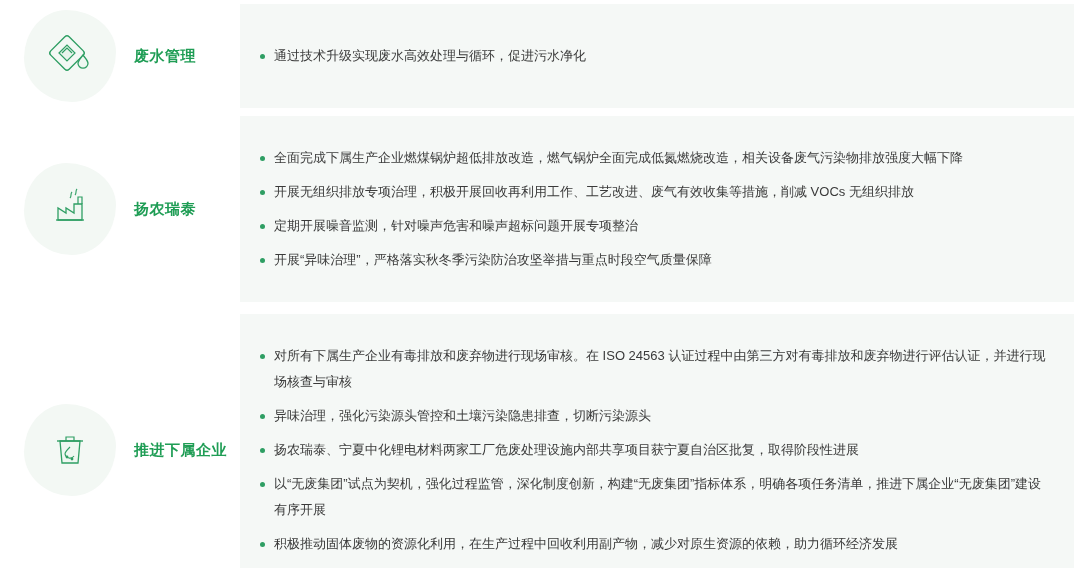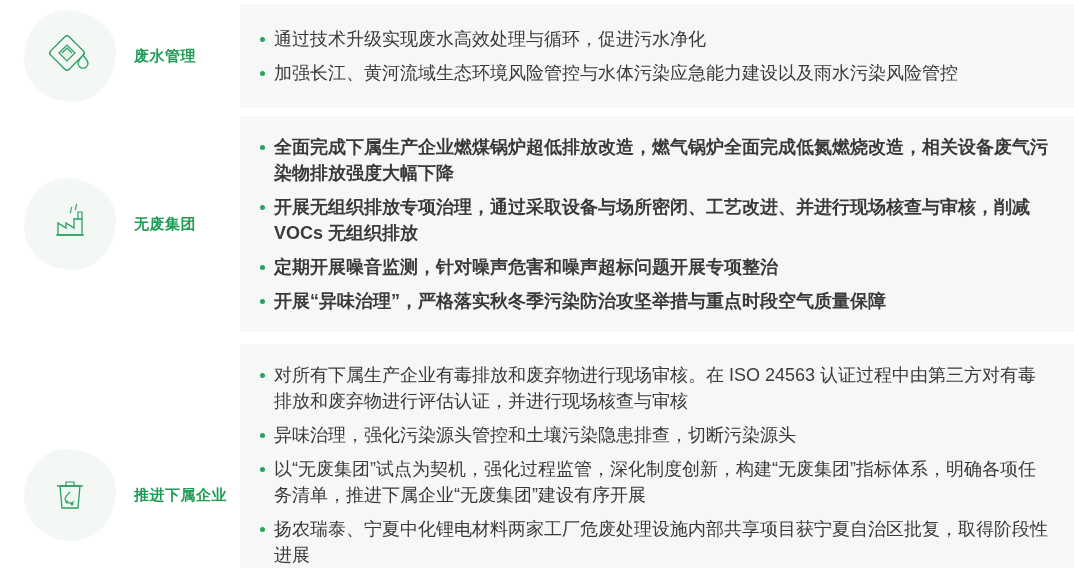--- a/index.html
+++ b/index.html
@@ -64,27 +64,27 @@
   .sec-right {
     flex: 1 1 auto;
     background: #f5f8f6;
     padding: 14px 26px 14px 20px;
     display: flex;
     flex-direction: column;
     justify-content: center;
   }
 
   .sec-wastewater .sec-right { min-height: 104px; }
-  .sec-waste-gas .sec-right { min-height: 186px; font-weight: bold; }
+  .sec-waste-gas .sec-right { min-height: 186px; }
   .sec-solid-waste .sec-right { min-height: 272px; }
 
   .bullet {
     position: relative;
     padding-left: 14px;
-    font-size: 18px;
+    font-size: 13px;
     line-height: 26px;
     color: #3a3a3a;
     margin: 4px 0;
   }
   .bullet::before {
     content: "";
     position: absolute;
     left: 0;
     top: 11px;
     width: 5px;
@@ -110,42 +110,41 @@
           <rect x="9" y="9" width="26" height="26" rx="3" transform="rotate(45 22 22)" fill="none"></rect>
           <path d="M14 22 L22 14 L30 22 L22 30 Z" fill="#e9f4ec" stroke="#2e9e63" stroke-width="1.2"></path>
           <path d="M17 22 L22 17 L27 22" stroke="#2e9e63" stroke-width="1.2" fill="none"></path>
           <path d="M38 24 c-3 4 -5 6 -5 8.2 a5 5 0 0 0 10 0 c0 -2.2 -2 -4.2 -5 -8.2 z" fill="#eef7f1" stroke="#2e9e63" stroke-width="1.3"></path>
         </svg>
       </div>
       <div class="sec-title">废水管理</div>
     </div>
     <div class="sec-right">
       <div class="bullet">通过技术升级实现废水高效处理与循环，促进污水净化</div>
-      <div class="bullet">加强长江、黄河流域生态环境风险管控与水体污染应急能力建设以及雨水污染风险管控</div>
     </div>
   </div>
 
   <div class="gap-small"></div>
 
   <div class="section sec-waste-gas">
     <div class="sec-left">
       <div class="icon-badge">
         <svg width="50" height="50" viewBox="0 0 50 50" fill="none" stroke="#2e9e63" stroke-width="1.3">
           <path d="M13 36 L13 24 L21 29 L21 24 L29 29 L29 20 L37 20 L37 36 Z" fill="#eef7f1" stroke="#2e9e63" stroke-width="1.3"></path>
           <path d="M33 20 L33 13 L37 13 L37 20" stroke="#2e9e63" stroke-width="1.2" fill="none"></path>
           <path d="M11 36 L39 36" stroke="#2e9e63" stroke-width="1.3"></path>
           <path d="M30 11 c2 -2 0 -4 2 -6" stroke="#2e9e63" stroke-width="1.1" fill="none"></path>
           <path d="M25 14 c2 -2 0 -4 2 -6" stroke="#2e9e63" stroke-width="1.1" fill="none"></path>
         </svg>
       </div>
-      <div class="sec-title">无废集团</div>
+      <div class="sec-title">扬农瑞泰</div>
     </div>
     <div class="sec-right">
       <div class="bullet">全面完成下属生产企业燃煤锅炉超低排放改造，燃气锅炉全面完成低氮燃烧改造，相关设备废气污染物排放强度大幅下降</div>
-      <div class="bullet">开展无组织排放专项治理，通过采取设备与场所密闭、工艺改进、并进行现场核查与审核，削减 VOCs 无组织排放</div>
+      <div class="bullet">开展无组织排放专项治理，积极开展回收再利用工作、工艺改进、废气有效收集等措施，削减 VOCs 无组织排放</div>
       <div class="bullet">定期开展噪音监测，针对噪声危害和噪声超标问题开展专项整治</div>
       <div class="bullet">开展“异味治理”，严格落实秋冬季污染防治攻坚举措与重点时段空气质量保障</div>
     </div>
   </div>
 
   <div class="gap-mid"></div>
 
   <div class="section sec-solid-waste">
     <div class="sec-left">
       <div class="icon-badge">
@@ -156,19 +155,19 @@
           <path d="M25 22 c-3 3 -5 5 -5 7 a5 5 0 0 0 9 2" stroke="#2e9e63" stroke-width="1.1" fill="none"></path>
           <circle cx="22" cy="32" r="1.4" fill="#2e9e63" stroke="none"></circle>
           <circle cx="27" cy="34" r="1.4" fill="#2e9e63" stroke="none"></circle>
         </svg>
       </div>
       <div class="sec-title">推进下属企业</div>
     </div>
     <div class="sec-right">
       <div class="bullet">对所有下属生产企业有毒排放和废弃物进行现场审核。在 ISO 24563 认证过程中由第三方对有毒排放和废弃物进行评估认证，并进行现场核查与审核</div>
       <div class="bullet">异味治理，强化污染源头管控和土壤污染隐患排查，切断污染源头</div>
+      <div class="bullet">扬农瑞泰、宁夏中化锂电材料两家工厂危废处理设施内部共享项目获宁夏自治区批复，取得阶段性进展</div>
       <div class="bullet">以“无废集团”试点为契机，强化过程监管，深化制度创新，构建“无废集团”指标体系，明确各项任务清单，推进下属企业“无废集团”建设有序开展</div>
-      <div class="bullet">扬农瑞泰、宁夏中化锂电材料两家工厂危废处理设施内部共享项目获宁夏自治区批复，取得阶段性进展</div>
       <div class="bullet">积极推动固体废物的资源化利用，在生产过程中回收利用副产物，减少对原生资源的依赖，助力循环经济发展</div>
     </div>
   </div>
 
 </div>
 
 </body></html>

